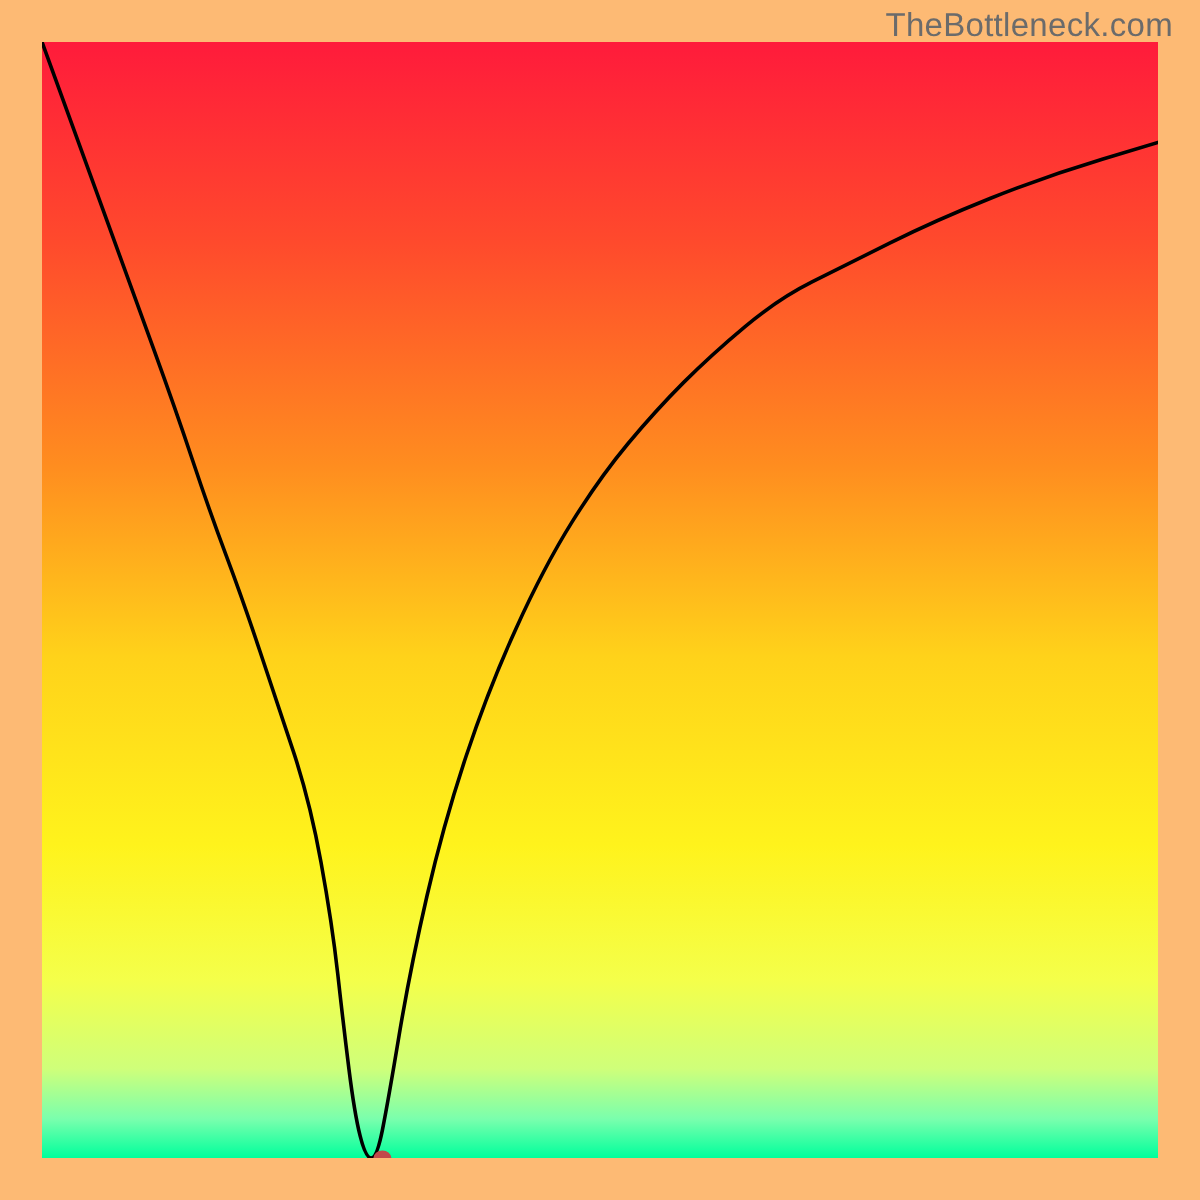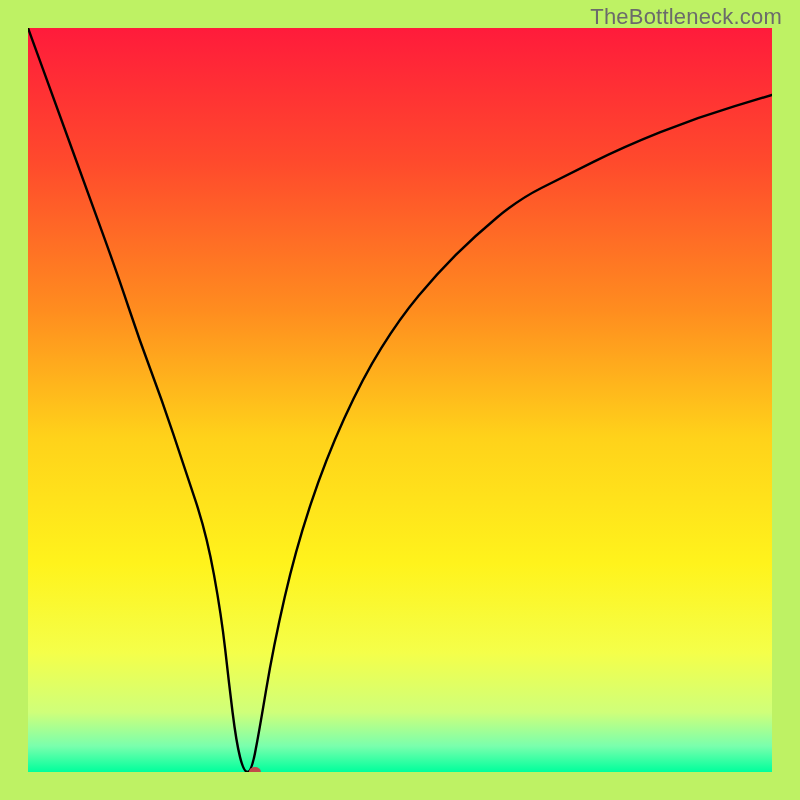--- a/index.html
+++ b/index.html
@@ -8,21 +8,21 @@
     width: 800px;
     height: 800px;
     background: #000;
     overflow: hidden;
     font-family: Arial, Helvetica, sans-serif;
   }
   .frame {
     position: relative;
     width: 800px;
     height: 800px;
-    background: #bef264;
+    background: #fdba74;
   }
   .watermark {
     position: absolute;
     top: 4px;
     right: 18px;
     color: #6b6b6b;
     font-size: 22px;
     font-weight: 500;
     letter-spacing: 0.2px;
     user-select: none;

